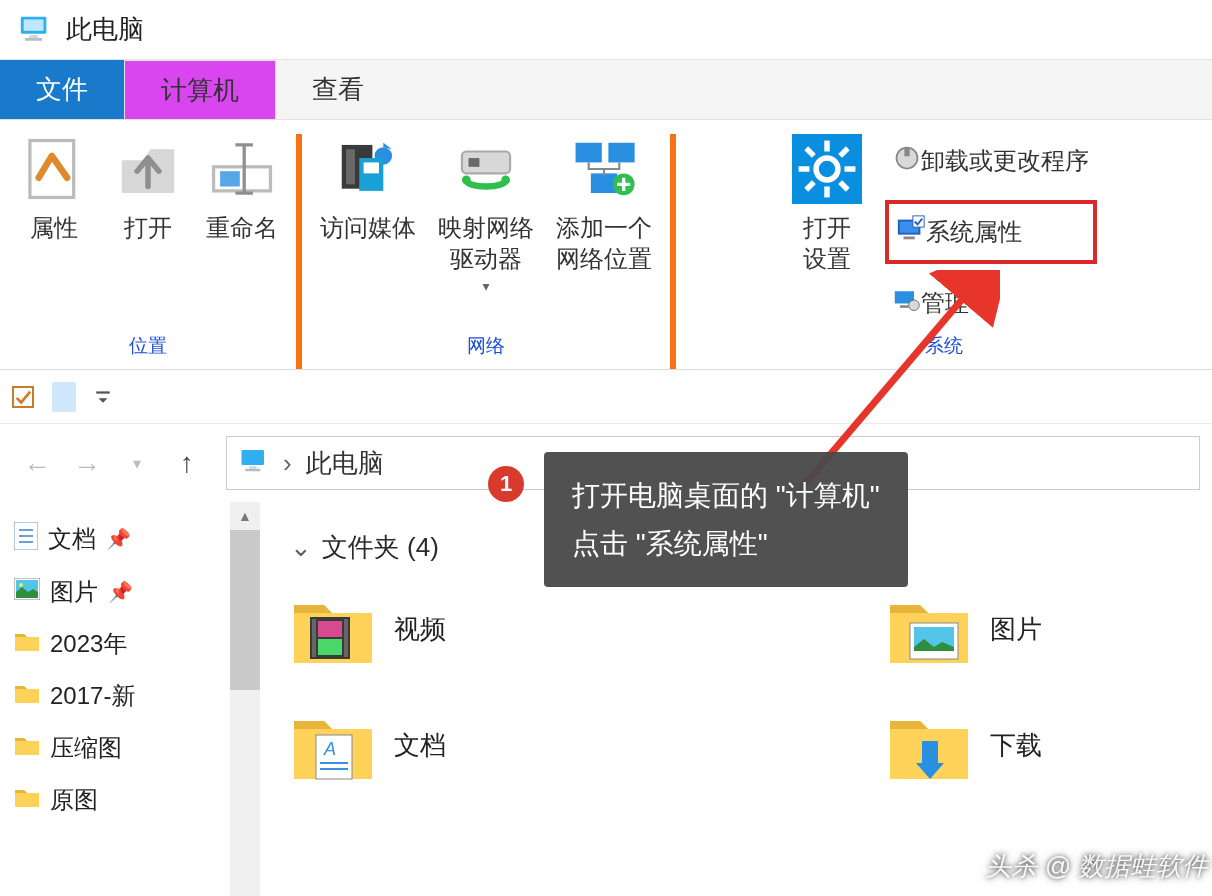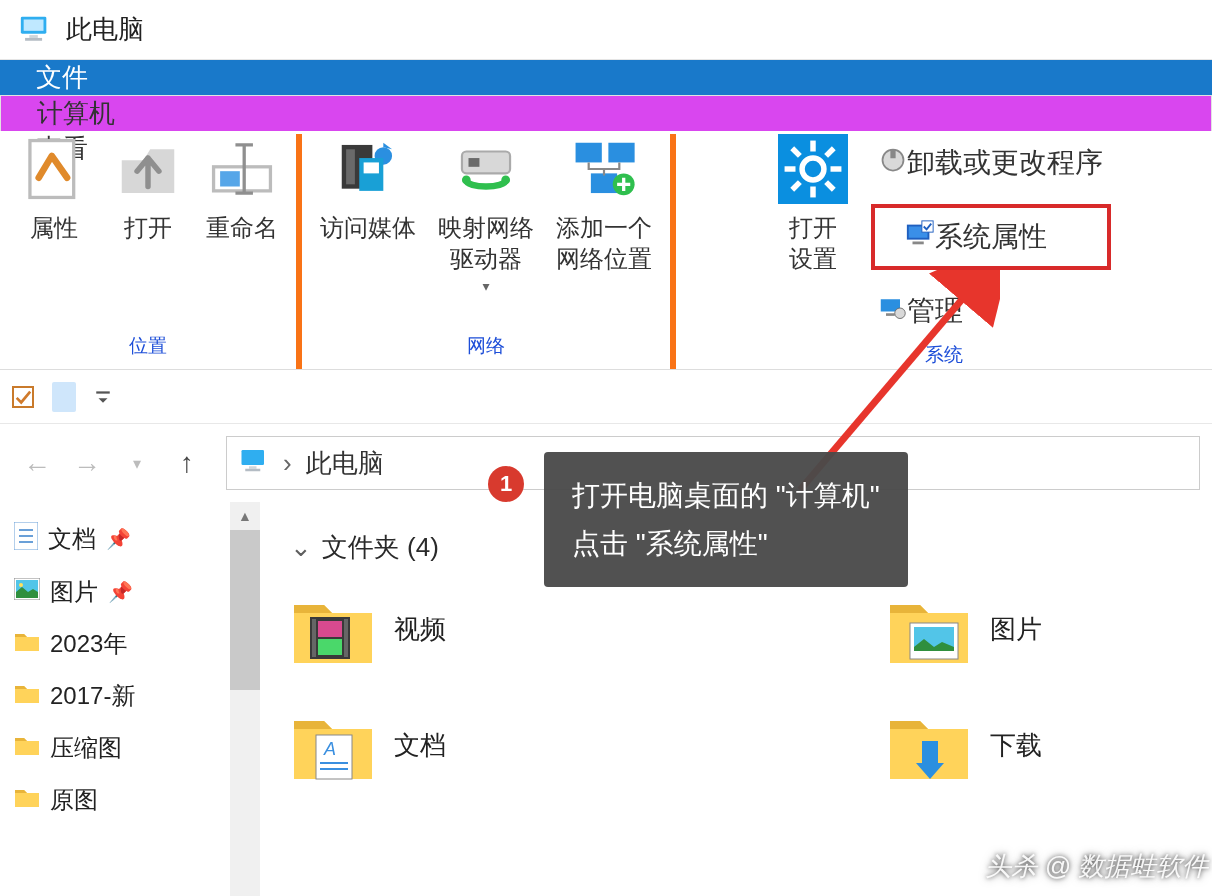--- a/index.html
+++ b/index.html
@@ -4,38 +4,38 @@
 <style>
 * { margin:0; padding:0; box-sizing:border-box; font-family:"Microsoft YaHei","Segoe UI",sans-serif; }
 body { background:#fff; width:1212px; height:896px; overflow:hidden; position:relative; }
 
 
 .titlebar { height:60px; display:flex; align-items:center; padding-left:18px; gap:14px; border-bottom:1px solid #e5e5e5; background:#fff; }
 .titlebar .pc-icon svg { width:34px; height:34px; }
 .titlebar .title { font-size:26px; color:#222; }
 
 
-.tabs { height:60px; display:flex; align-items:stretch; background:#f5f5f5; border-bottom:1px solid #e2e2e2;flex-direction:column; }
+.tabs { height:60px; display:flex; align-items:stretch; background:#f5f5f5; border-bottom:1px solid #e2e2e2; }
 .tab { padding:0 36px; display:flex; align-items:center; font-size:26px; color:#333; cursor:pointer; }
 .tab.active { background:#1979ca; color:#fff; }
 .tab.sel { background:#d946ef; border:1px solid #e2e2e2; border-bottom:none; }
 
 
 .ribbon { height:250px; display:flex; border-bottom:1px solid #ddd; padding-top:14px; background:#fff; }
 .ribbon-group { display:flex; flex-direction:column; align-items:center; justify-content:space-between; padding:0 18px 10px; border-right:6px solid #f97316; }
 .ribbon-group:last-child { border-right:none; }
 .ribbon-items { display:flex; gap:22px; }
 .rbtn { display:flex; flex-direction:column; align-items:center; gap:8px; cursor:pointer; min-width:72px; }
 .rbtn .ic { width:70px; height:70px; display:flex; align-items:center; justify-content:center; }
 .rbtn .lbl { font-size:24px; color:#333; text-align:center; line-height:1.3; }
 .group-title { font-size:19px; color:#1d4ed8; padding-top:8px; }
 
 .syslinks { display:flex; flex-direction:column; gap:18px; padding-top:6px; }
-.syslink { display:flex; align-items:center; font-size:28px; color:#333; cursor:pointer; padding:4px 8px;text-align:right; }
-.syslink.hl { border:4px solid #d82a2a; padding:10px 30px; }
+.syslink { display:flex; align-items:center; font-size:24px; color:#333; cursor:pointer; padding:4px 8px;text-align:right; }
+.syslink.hl { border:4px solid #d82a2a; padding:10px 7px; }
 
 
 .qat { height:54px; display:flex; align-items:center; gap:18px; padding-left:12px; border-bottom:1px solid #e8e8e8; }
 .qat .chk { width:22px; height:22px; border:2px solid #c97a2b; }
 .qat .chk svg { width:100%; height:100%; }
 .qat .page { width:24px; height:30px; background:#cfe6fb; border-radius:2px; }
 .qat .dd { width:18px; height:18px; }
 
 
 .navrow { height:78px; display:flex; align-items:center; padding:0 12px; position:relative; }

